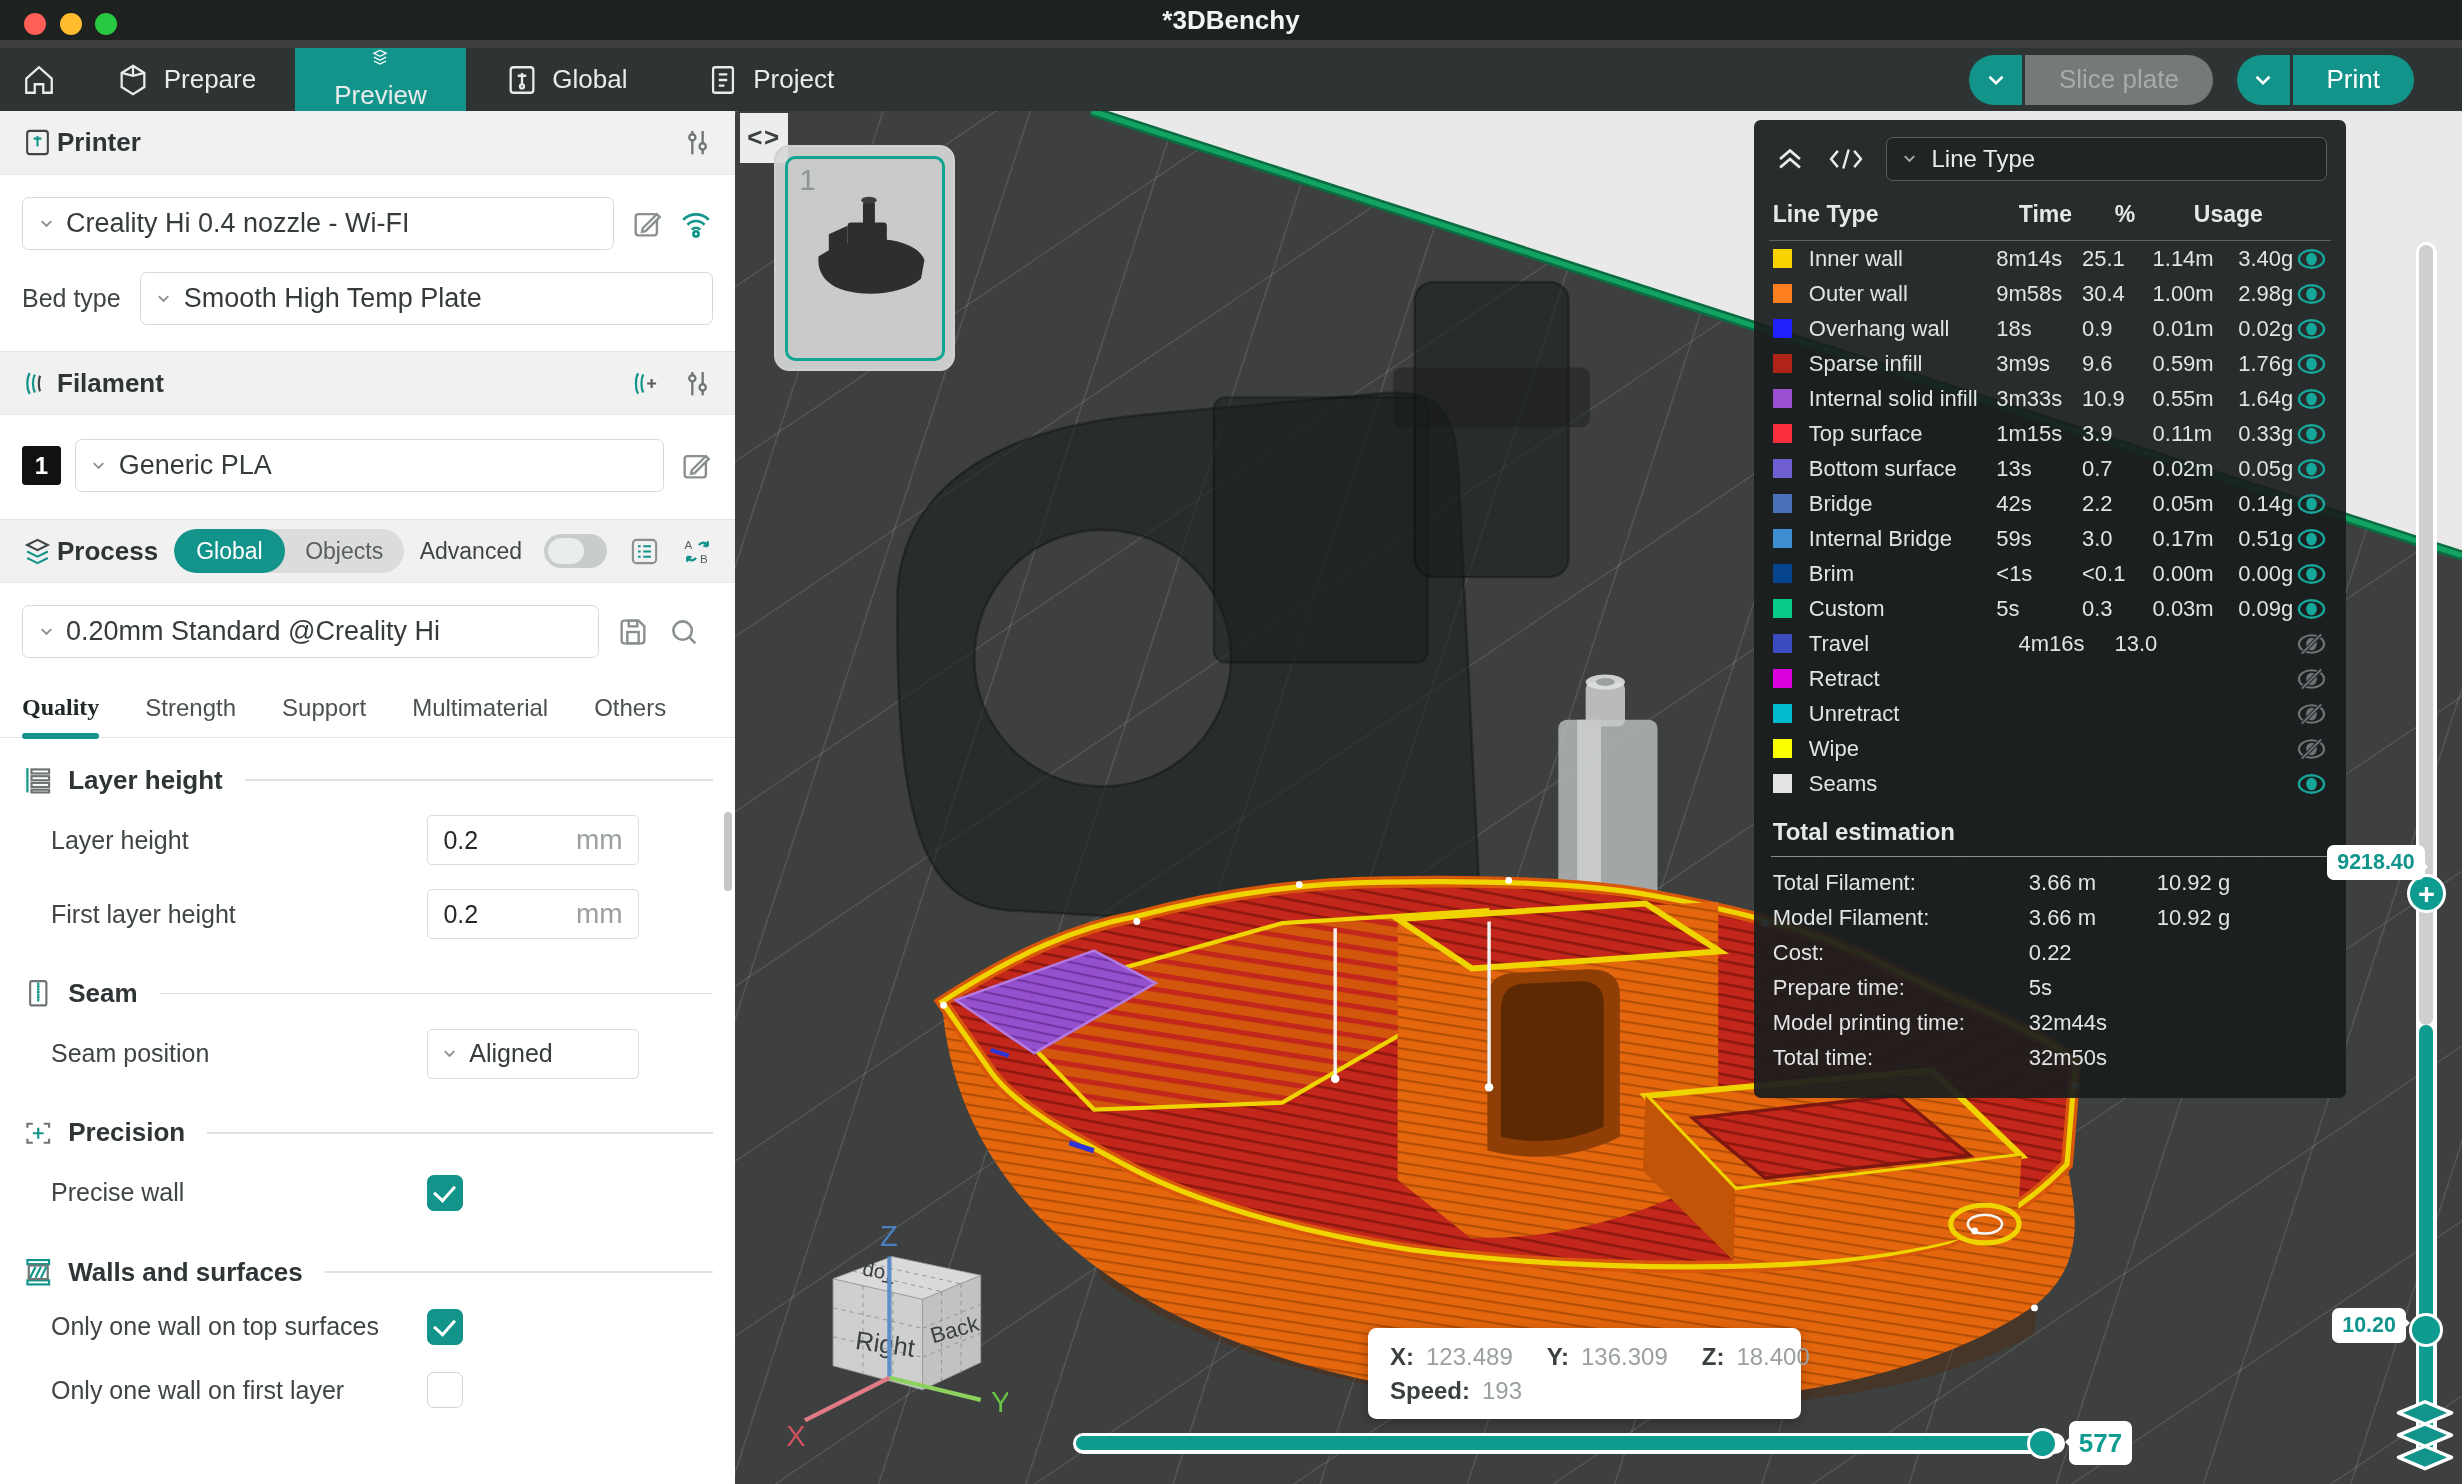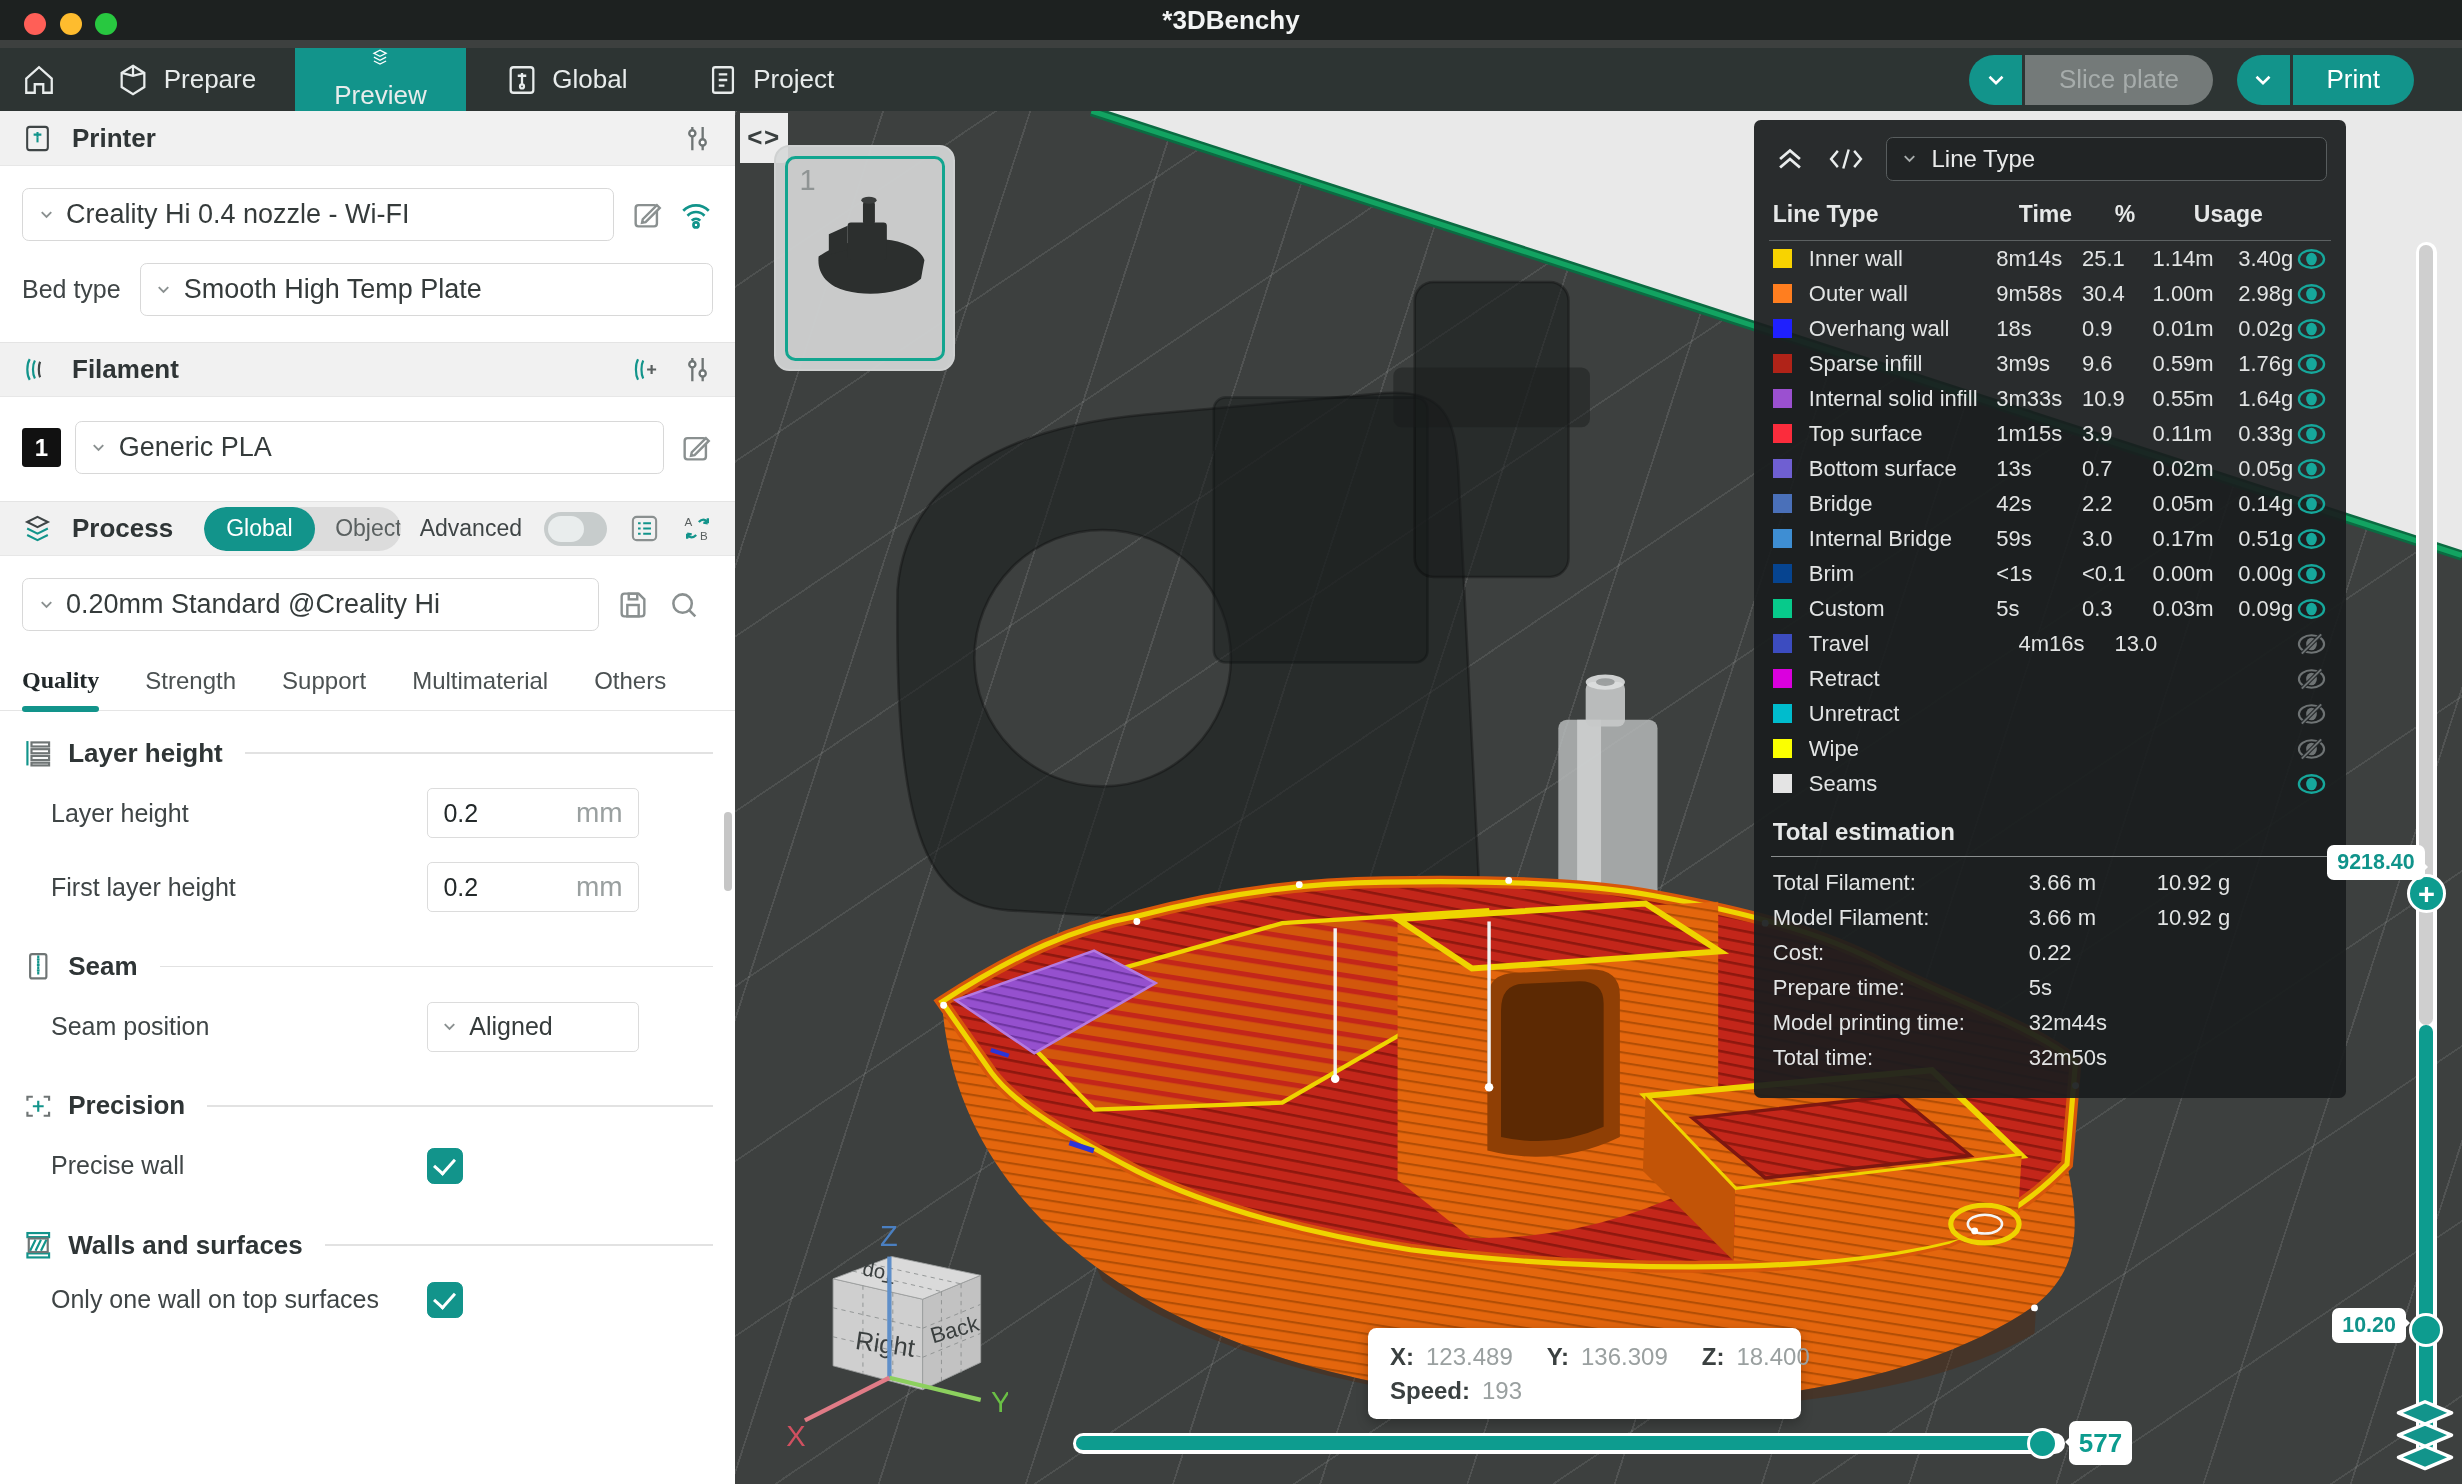--- a/index.html
+++ b/index.html
@@ -26,21 +26,21 @@
   .split-chevron { width:53px; background:#12948b; display:flex; align-items:center; justify-content:center; }
   .split-chevron svg { width:26px; height:26px; }
   .split-label { display:flex; align-items:center; justify-content:center; padding:0 34px; font-size:26px; }
   .split-label.disabled { background:#70776f; color:#a6acab; background:#747a79; }
   .split-label.primary { background:#12948b; color:#ffffff; }
   .split-gap { width:2.6px; background:#2d3433; }
 
   
   .sidebar { position:absolute; left:0; top:111px; width:735px; height:1373px; background:#ffffff;
     color:#3f4546; }
-  .sec-header { height:55px; background:#f1f1f1; display:flex; align-items:center; gap:19px;
+  .sec-header { height:64px; background:#f1f1f1; display:flex; align-items:center; gap:4px;
     padding:0 22px; border-top:0.9px solid #e4e4e4; border-bottom:0.9px solid #e7e7e7; }
   .sec-header .sec-title { font-size:26px; font-weight:bold; color:#2f3536; }
   .sec-header svg { width:31px; height:31px; flex:0 0 auto; }
   .sec-right { margin-left:auto; display:flex; align-items:center; gap:22px; }
   .row { display:flex; align-items:center; padding:0 22px; }
   .select-box { height:53px; border:1.7px solid #d8d8d8; border-radius:6.8px; background:#fff;
     display:flex; align-items:center; gap:10.3px; padding:0 13.7px; font-size:27px; color:#353b3b; flex:1; }
   .chev { width:19px; height:19px; flex:0 0 auto; }
   .icon-btn { display:flex; align-items:center; justify-content:center; }
   .icon-btn svg { width:34px; height:34px; }
@@ -438,20 +438,26 @@
           <path d="M6 16 L10 8 M10 16 L14 8 M14 16 L18 8"></path>
         </svg>
       <span class="t">Walls and surfaces</span>
       <div class="hline"></div>
     </div>
     <div id="wall-rows">
         <div class="param-row" style="padding: 13.7px 96px 13.7px 51px;">
           <span class="lbl">Only one wall on top surfaces</span>
     <div style="width:212px">
             <div class="cbx checked"></div>
+          </div>
+        </div>
+        <div class="param-row" style="padding: 13.7px 96px 13.7px 51px;">
+          <span class="lbl">Only one wall on first layer</span>
+    <div style="width:212px">
+            <div class="cbx"></div>
           </div>
         </div>
       </div>
 
     <div class="side-scroll"></div>
   </div>
 
   <div class="viewport">
     <div class="grid"></div>
     <div class="sky"></div>

